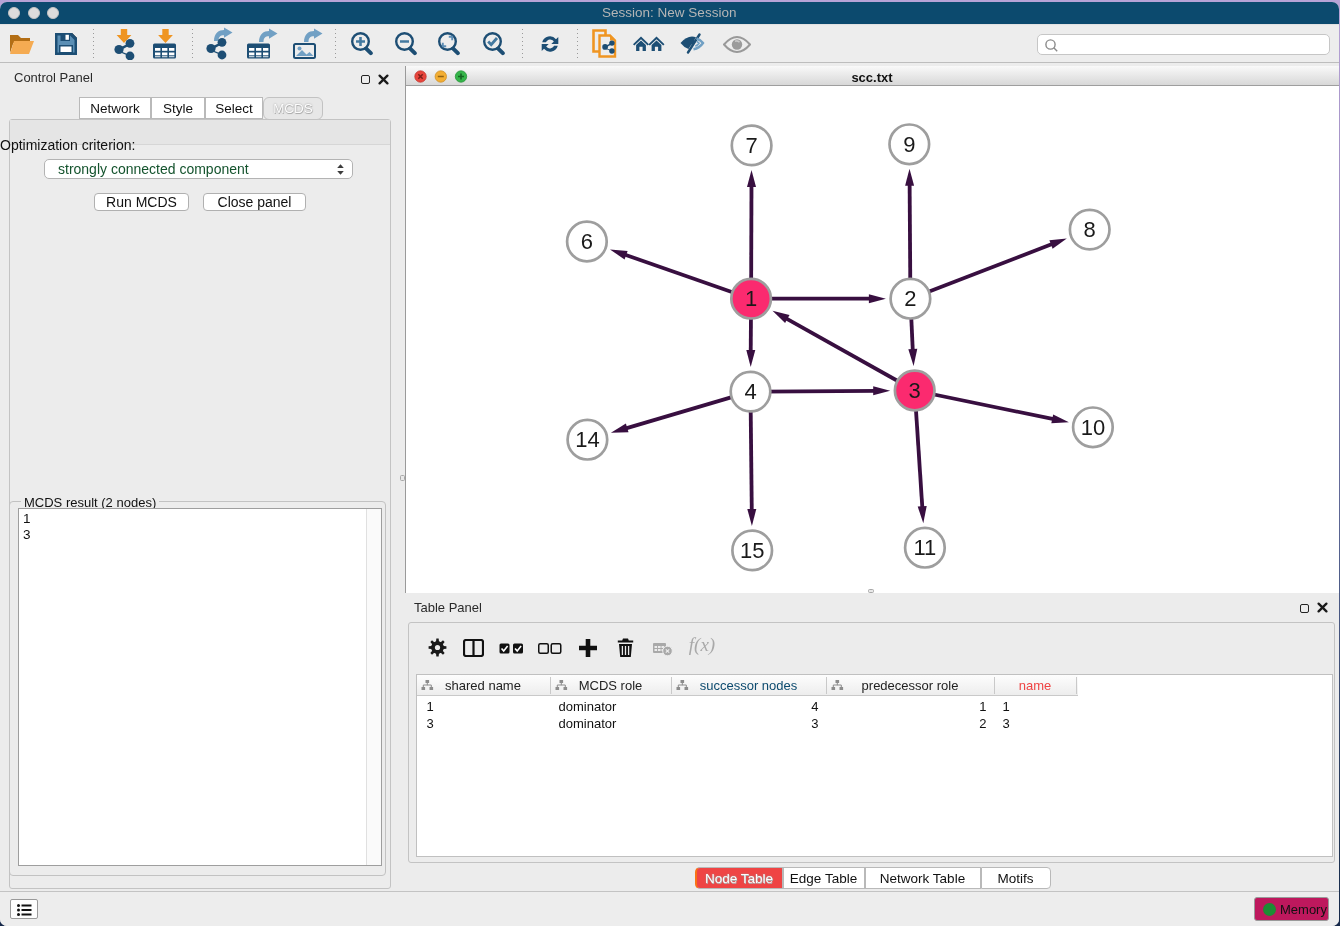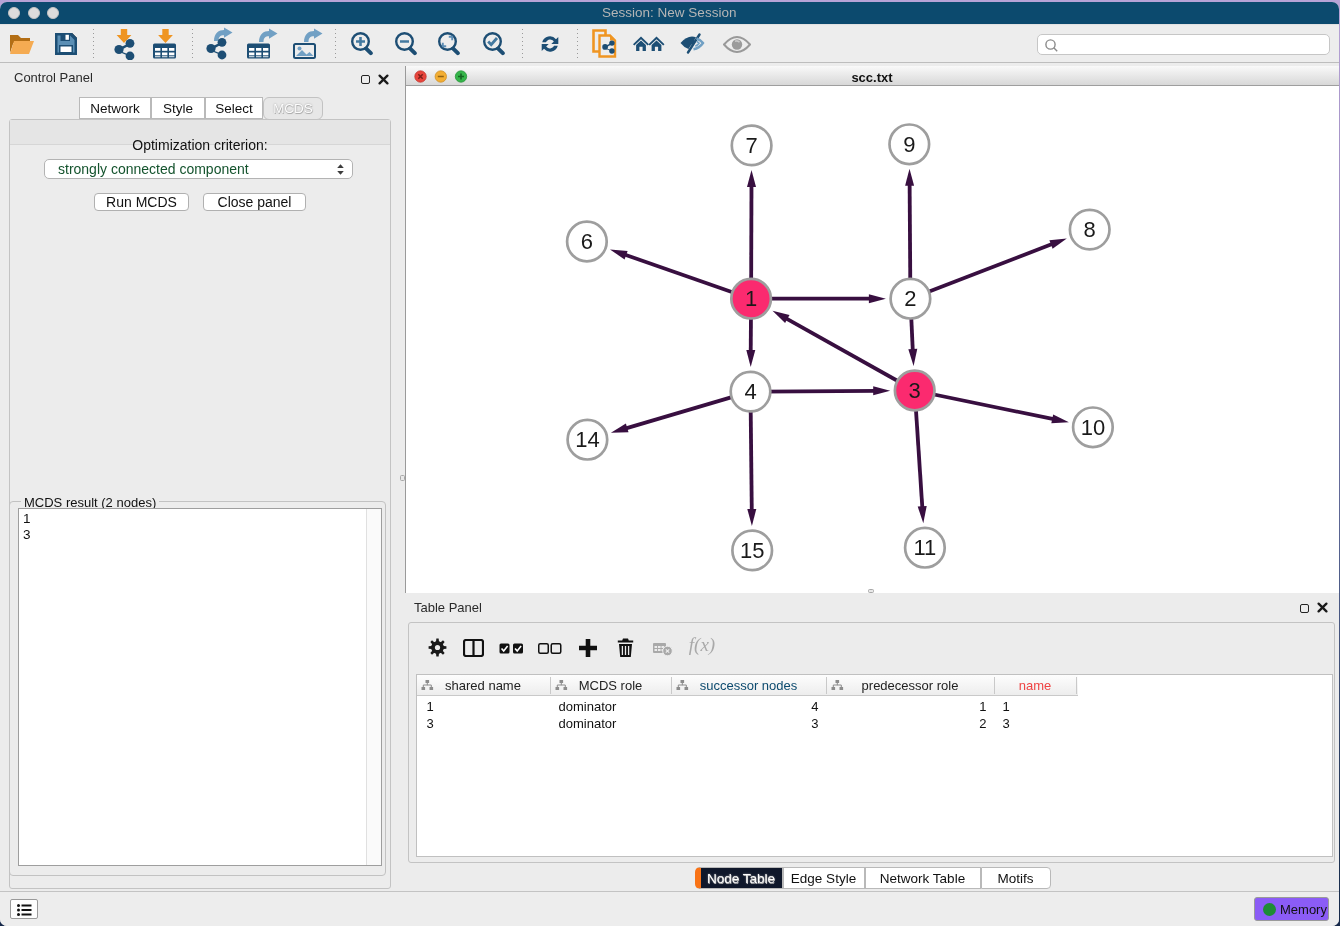--- a/index.html
+++ b/index.html
@@ -184,21 +184,21 @@
  <div class="float-ic" style="left:361px;top:74.5px"></div>
  <svg style="position:absolute;left:378px;top:74px" width="11" height="11" viewBox="0 0 11 11">
         <path d="M1.6 1.6 L9.4 9.4 M9.4 1.6 L1.6 9.4" stroke="#1a1a1a" stroke-width="2.3" stroke-linecap="round"></path>
       </svg>
  <div class="cpane" style="left:9px;top:119px;width:382px;height:770px"></div>
  <div style="position:absolute;left:10px;top:120px;width:380px;height:25px;background:#e5e5e5;border-bottom:1px solid #d6d6d6"></div>
  <div class="tab" style="left:79px;width:72px;border-left:1px solid #b9b9b9">Network</div>
  <div class="tab" style="left:151px;width:54px">Style</div>
  <div class="tab" style="left:205px;width:58px">Select</div>
  <div class="tab" style="left:263px;top:96.5px;width:60px;height:23px;background:#e7e7e7;border:1px solid #c2c2c2;border-radius:6px;color:#fdfdfd;text-shadow:0 0 2px #9a9a9a,0.5px 0.5px 0 #b5b5b5;line-height:22px">MCDS</div>
- <div style="position:absolute;left:0;top:137px;width:400px;text-align:center;font-size:14px;color:#111">Optimization criterion:</div>
+ <div style="position:absolute;left:0;top:137px;width:400px;font-size:14px;color:#111">Optimization criterion:</div>
  <div style="position:absolute;left:44px;top:159px;width:309px;height:20px;background:#fff;border:1px solid #b3b3b3;border-radius:5px">
    <div style="position:absolute;left:13px;top:1px;font-size:14px;color:#14532d">strongly connected component</div>
    <svg style="position:absolute;right:6px;top:2px" width="11" height="15" viewBox="0 0 11 15">
           <path d="M2.2 6 L5.5 2.2 L8.8 6 z M2.2 9 L5.5 12.8 L8.8 9 z" fill="#3c3c3c"></path>
         </svg>
  </div>
  <div class="btn" style="left:94px;top:193px;width:95px;height:18px;line-height:17px">Run MCDS</div>
  <div class="btn" style="left:203px;top:193px;width:103px;height:18px;line-height:17px">Close panel</div>
 
  <div style="position:absolute;left:9px;top:501px;width:377px;height:375px;border:1px solid #c2c2c2;border-radius:4px"></div>
@@ -374,33 +374,33 @@
    <div style="position:absolute;left:142px;top:24px;font-size:13px;color:#111">dominator</div>
    <div style="position:absolute;left:255px;top:24px;width:147px;text-align:right;font-size:13px;color:#111">4</div>
    <div style="position:absolute;left:410px;top:24px;width:160px;text-align:right;font-size:13px;color:#111">1</div>
    <div style="position:absolute;left:586px;top:24px;font-size:13px;color:#111">1</div>
    <div style="position:absolute;left:10px;top:40.5px;font-size:13px;color:#111">3</div>
    <div style="position:absolute;left:142px;top:40.5px;font-size:13px;color:#111">dominator</div>
    <div style="position:absolute;left:255px;top:40.5px;width:147px;text-align:right;font-size:13px;color:#111">3</div>
    <div style="position:absolute;left:410px;top:40.5px;width:160px;text-align:right;font-size:13px;color:#111">2</div>
    <div style="position:absolute;left:586px;top:40.5px;font-size:13px;color:#111">3</div>
  </div>
- <div class="btab" style="left:694.5px;width:88px;background:#0f172a;color:#fdfdfd;text-shadow:0 0 2px #9a9a9a,0.5px 0.5px 0 #b5b5b5;border-radius:5px 0 0 5px;border-left:6px solid #f97316">Node Table</div>
- <div class="btab" style="left:782.5px;width:82px">Edge Style</div>
+ <div class="btab" style="left:694.5px;width:88px;background:#ef4444;color:#fdfdfd;text-shadow:0 0 2px #9a9a9a,0.5px 0.5px 0 #b5b5b5;border-radius:5px 0 0 5px;border-left:2px solid #f97316">Node Table</div>
+ <div class="btab" style="left:782.5px;width:82px">Edge Table</div>
  <div class="btab" style="left:864.5px;width:116px">Network Table</div>
  <div class="btab" style="left:980.5px;width:70px;border-radius:0 4px 4px 0">Motifs</div>
 
  <div style="position:absolute;left:0;top:890.5px;width:100%;height:35px;background:#ededed;border-top:1px solid #c3c3c3"></div>
  <div style="position:absolute;left:10px;top:898.5px;width:28px;height:20px;background:#fdfdfd;border:1px solid #9a9a9a;border-radius:2px">
    <svg style="position:absolute;left:6px;top:4px" width="15" height="12" viewBox="0 0 15 12">
      <circle cx="1.5" cy="1.5" r="1.5" fill="#111"></circle>
           <circle cx="1.5" cy="6" r="1.5" fill="#111"></circle>
           <circle cx="1.5" cy="10.5" r="1.5" fill="#111"></circle>
      <rect x="4.5" y="0.5" width="10" height="2" fill="#111"></rect>
           <rect x="4.5" y="5" width="10" height="2" fill="#111"></rect>
           <rect x="4.5" y="9.5" width="10" height="2" fill="#111"></rect>
    </svg>
  </div>
- <div style="position:absolute;left:1254px;top:897px;width:74.5px;height:23.5px;background:#8b5cf6;border:1px solid #9a9a9a;border-radius:3px">
+ <div style="position:absolute;left:1254px;top:897px;width:74.5px;height:23.5px;background:#be185d;border:1px solid #9a9a9a;border-radius:3px">
    <div style="position:absolute;left:8px;top:5px;width:13px;height:13px;border-radius:50%;background:#1d8c34"></div>
    <div style="position:absolute;left:25px;top:4px;font-size:13px;color:#111">Memory</div>
  </div>
 </div>
   </div>
 </body></html>

